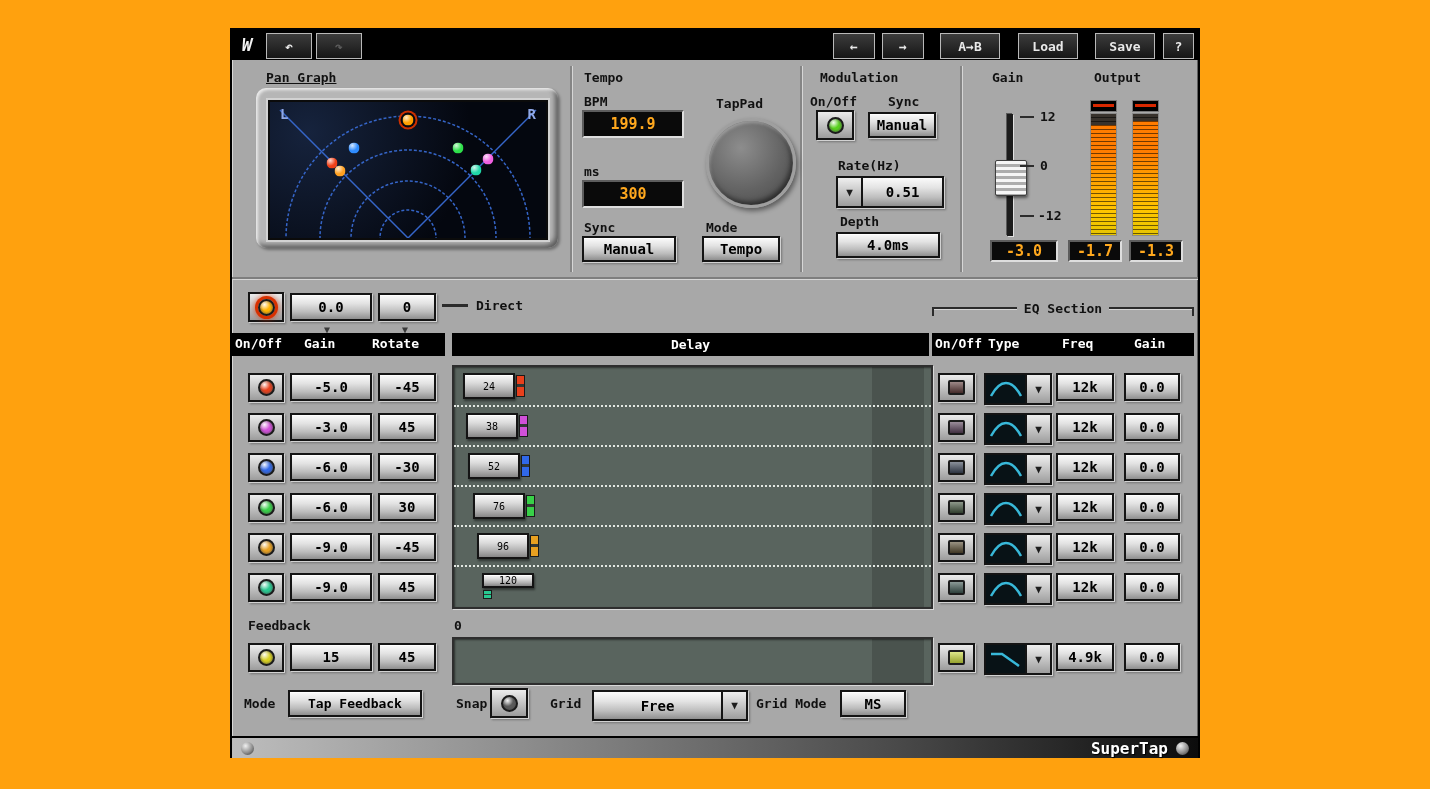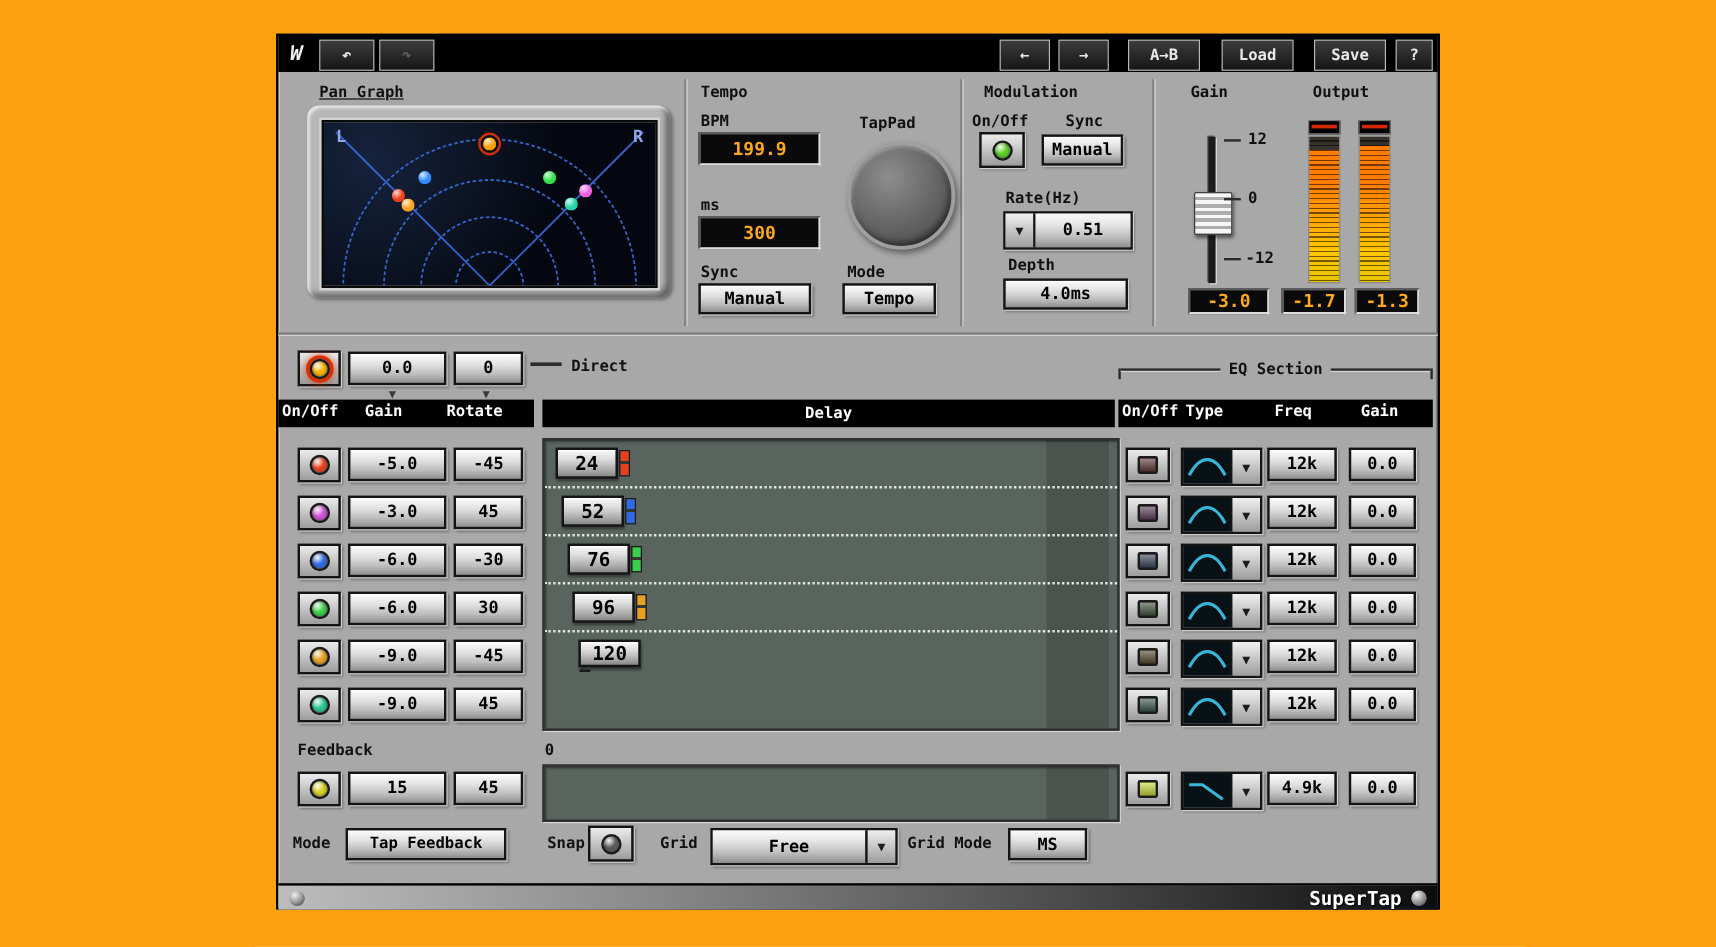--- a/index.html
+++ b/index.html
@@ -82,21 +82,21 @@
   .delay-area{position:absolute;left:220px;top:335px;width:477px;height:240px;background:#59645e;
        border:2px solid #2e2e2e;box-shadow:1px 1px 0 #d8d8d8, inset 1px 1px 2px rgba(0,0,0,.5);}
   .fb-strip{position:absolute;left:220px;top:607px;width:477px;height:44px;background:#59645e;
        border:2px solid #2e2e2e;box-shadow:1px 1px 0 #d8d8d8, inset 1px 1px 2px rgba(0,0,0,.5);}
   .shade{position:absolute;left:418px;top:0;width:52px;height:100%;background:rgba(0,0,0,.16);}
   .track{position:relative;height:40px;border-bottom:2px dotted #e2e7e2;box-sizing:border-box;}
   .track.last{border-bottom:none;}
   .tapmarker{position:absolute;top:6px;height:26px;display:flex;cursor:pointer;}
   .mk-btn{width:52px;border:2px solid #141414;box-sizing:border-box;
        background:linear-gradient(180deg,#f8f8f8,#dcdcdc 35%,#b2b2b2 70%,#878787 100%);
-       color:#000;font-weight:bold;font-size:16px;display:flex;align-items:center;justify-content:center;
+       color:#000;font-weight:normal;font-size:10px;display:flex;align-items:center;justify-content:center;
        box-shadow:1px 2px 2px rgba(0,0,0,.45), inset 0 1px 0 #fff;}
   .mk-chip{width:9px;height:22px;margin:2px 0 0 1px;border:1px solid #1a1a1a;box-sizing:border-box;
        background:linear-gradient(180deg, var(--led,#ccc) 0 42%, rgba(0,0,0,.45) 42% 55%, var(--led,#ccc) 55% 100%);}
 
   
   .eqtype{position:absolute;height:28px;border:2px solid #141414;display:flex;
        box-shadow:1px 1px 0 #d2d2d2, 2px 2px 2px rgba(0,0,0,.3);}
   .curvebox{flex:1;background:#081216;display:flex;align-items:center;justify-content:center;}
   .bracket{position:absolute;display:flex;align-items:flex-start;}
   .bracket .stub{width:2px;height:9px;background:#2b2b2b;margin-top:6px;}
@@ -289,20 +289,26 @@
 
   <div class="delay-area">
     <div class="shade"></div>
     <div class="track">
           <div class="tapmarker" style="left: 9px;">
             <span class="mk-btn mk-num">24</span>
             <span class="mk-chip" style="--led: #e8401c;"></span>
           </div>
         </div>
     <div class="track">
+          <div class="tapmarker" style="left: 12px;">
+            <span class="mk-btn mk-num">38</span>
+            <span class="mk-chip" style="--led: #d050d8;"></span>
+          </div>
+        </div>
+    <div class="track">
           <div class="tapmarker" style="left: 14px;">
             <span class="mk-btn mk-num">52</span>
             <span class="mk-chip" style="--led: #3068e8;"></span>
           </div>
         </div>
     <div class="track">
           <div class="tapmarker" style="left: 19px;">
             <span class="mk-btn mk-num">76</span>
             <span class="mk-chip" style="--led: #38d048;"></span>
           </div>

